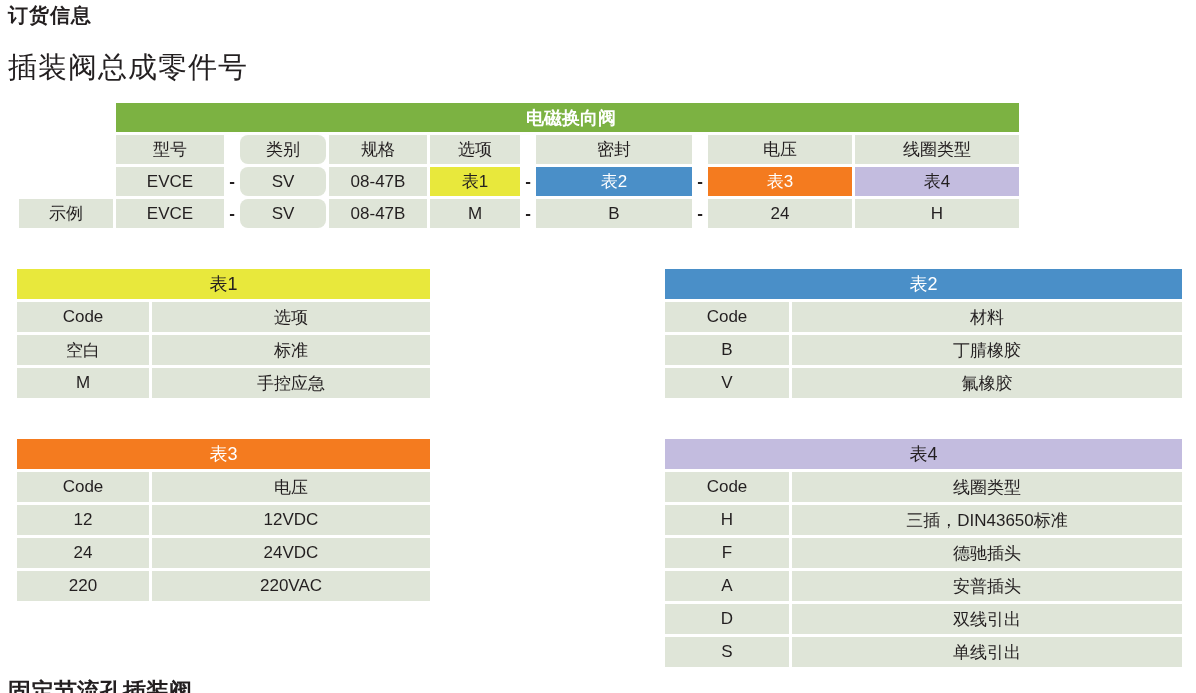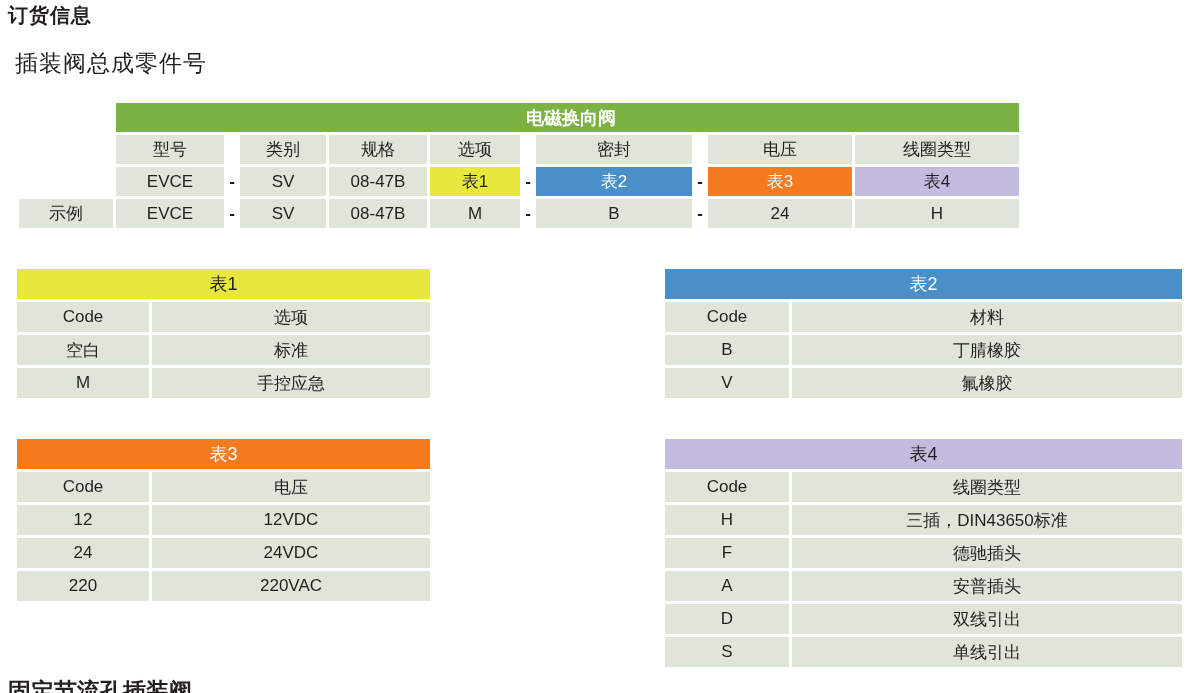--- a/index.html
+++ b/index.html
@@ -20,23 +20,23 @@
   .h1 {
     position: absolute;
     left: 8px;
     top: 2px;
     font-size: 20px;
     font-weight: bold;
     letter-spacing: 1px;
   }
   .h2 {
     position: absolute;
-    left: 15px;
+    left: 8px;
     top: 48px;
-    font-size: 23px;
+    font-size: 29px;
     font-weight: normal;
     letter-spacing: 1px;
   }
 
   
   .pn {
     position: absolute;
     left: 16px;
     top: 100px;
     border-collapse: separate;
@@ -70,21 +70,21 @@
     font-size: 18px;
     height: 29px;
     padding-left: 13px;
   }
   .pn td.t1 { background: #e8e83c; }
   .pn td.t2 { background: #4a8fc8; color: #ffffff; }
   .pn td.t3 { background: #f47b1f; color: #ffffff; }
   .pn td.t4 { background: #c3bcdf; }
 
   .w-model  { width: 96px; }
-  .w-cat    { width: 74px; }
+  .w-cat    { width: 74px; border-radius: 8px; }
   .w-spec   { width: 86px; }
   .w-opt    { width: 78px; }
   .w-seal   { width: 144px; }
   .w-volt   { width: 132px; }
   .w-coil   { width: 152px; }
   .w-ex     { width: 82px; margin-top: 20px; }
 
   
   .sub {
     position: absolute;

